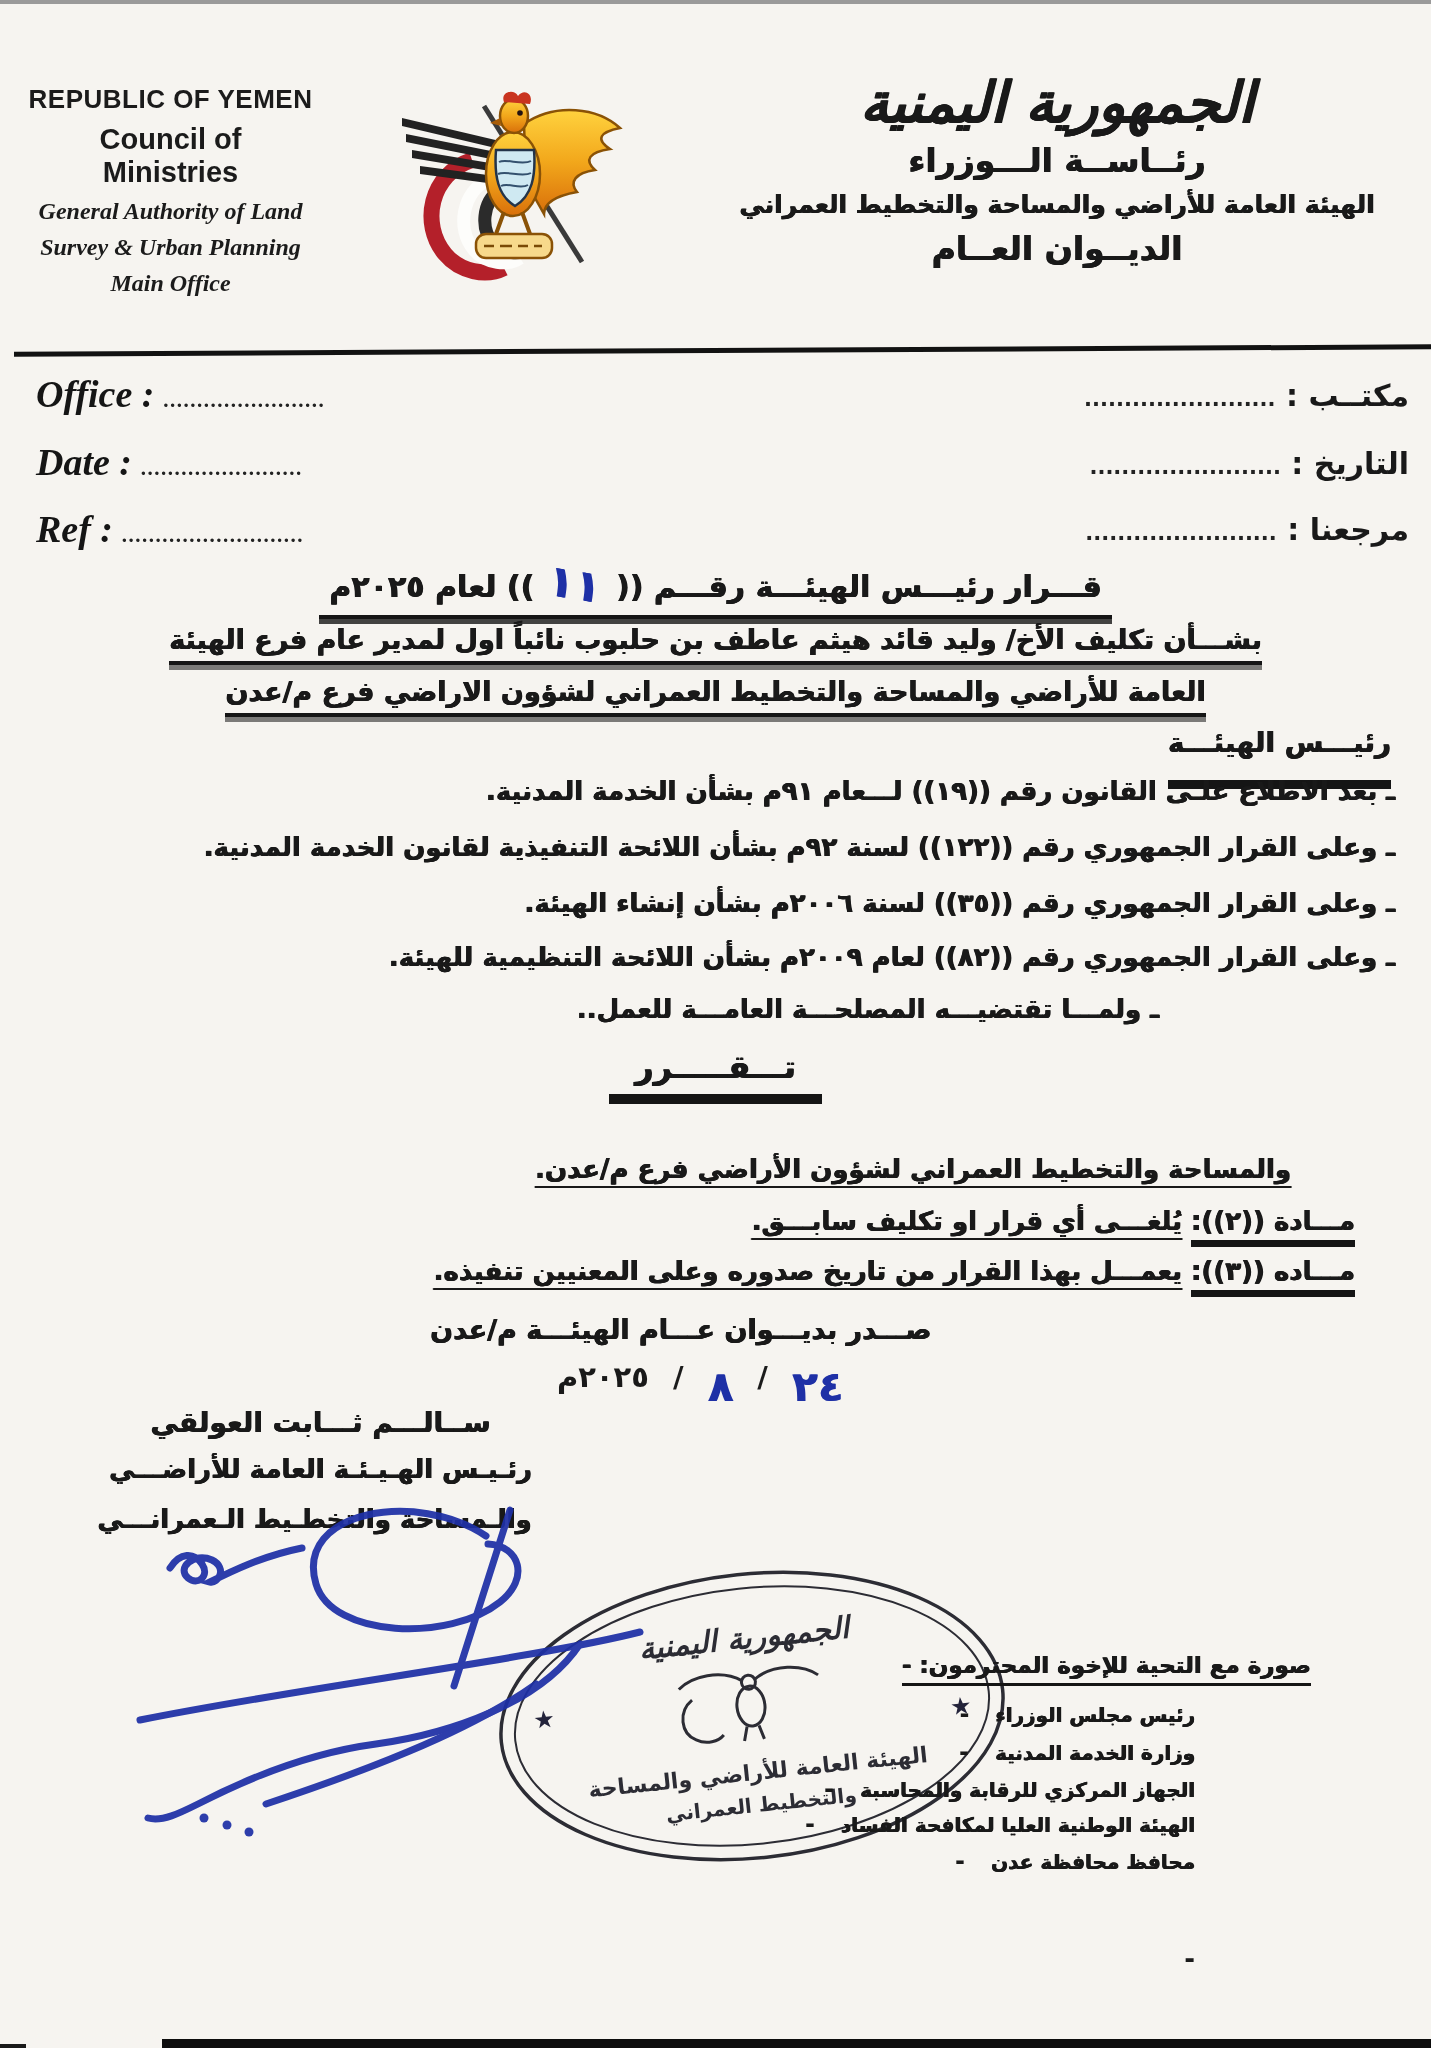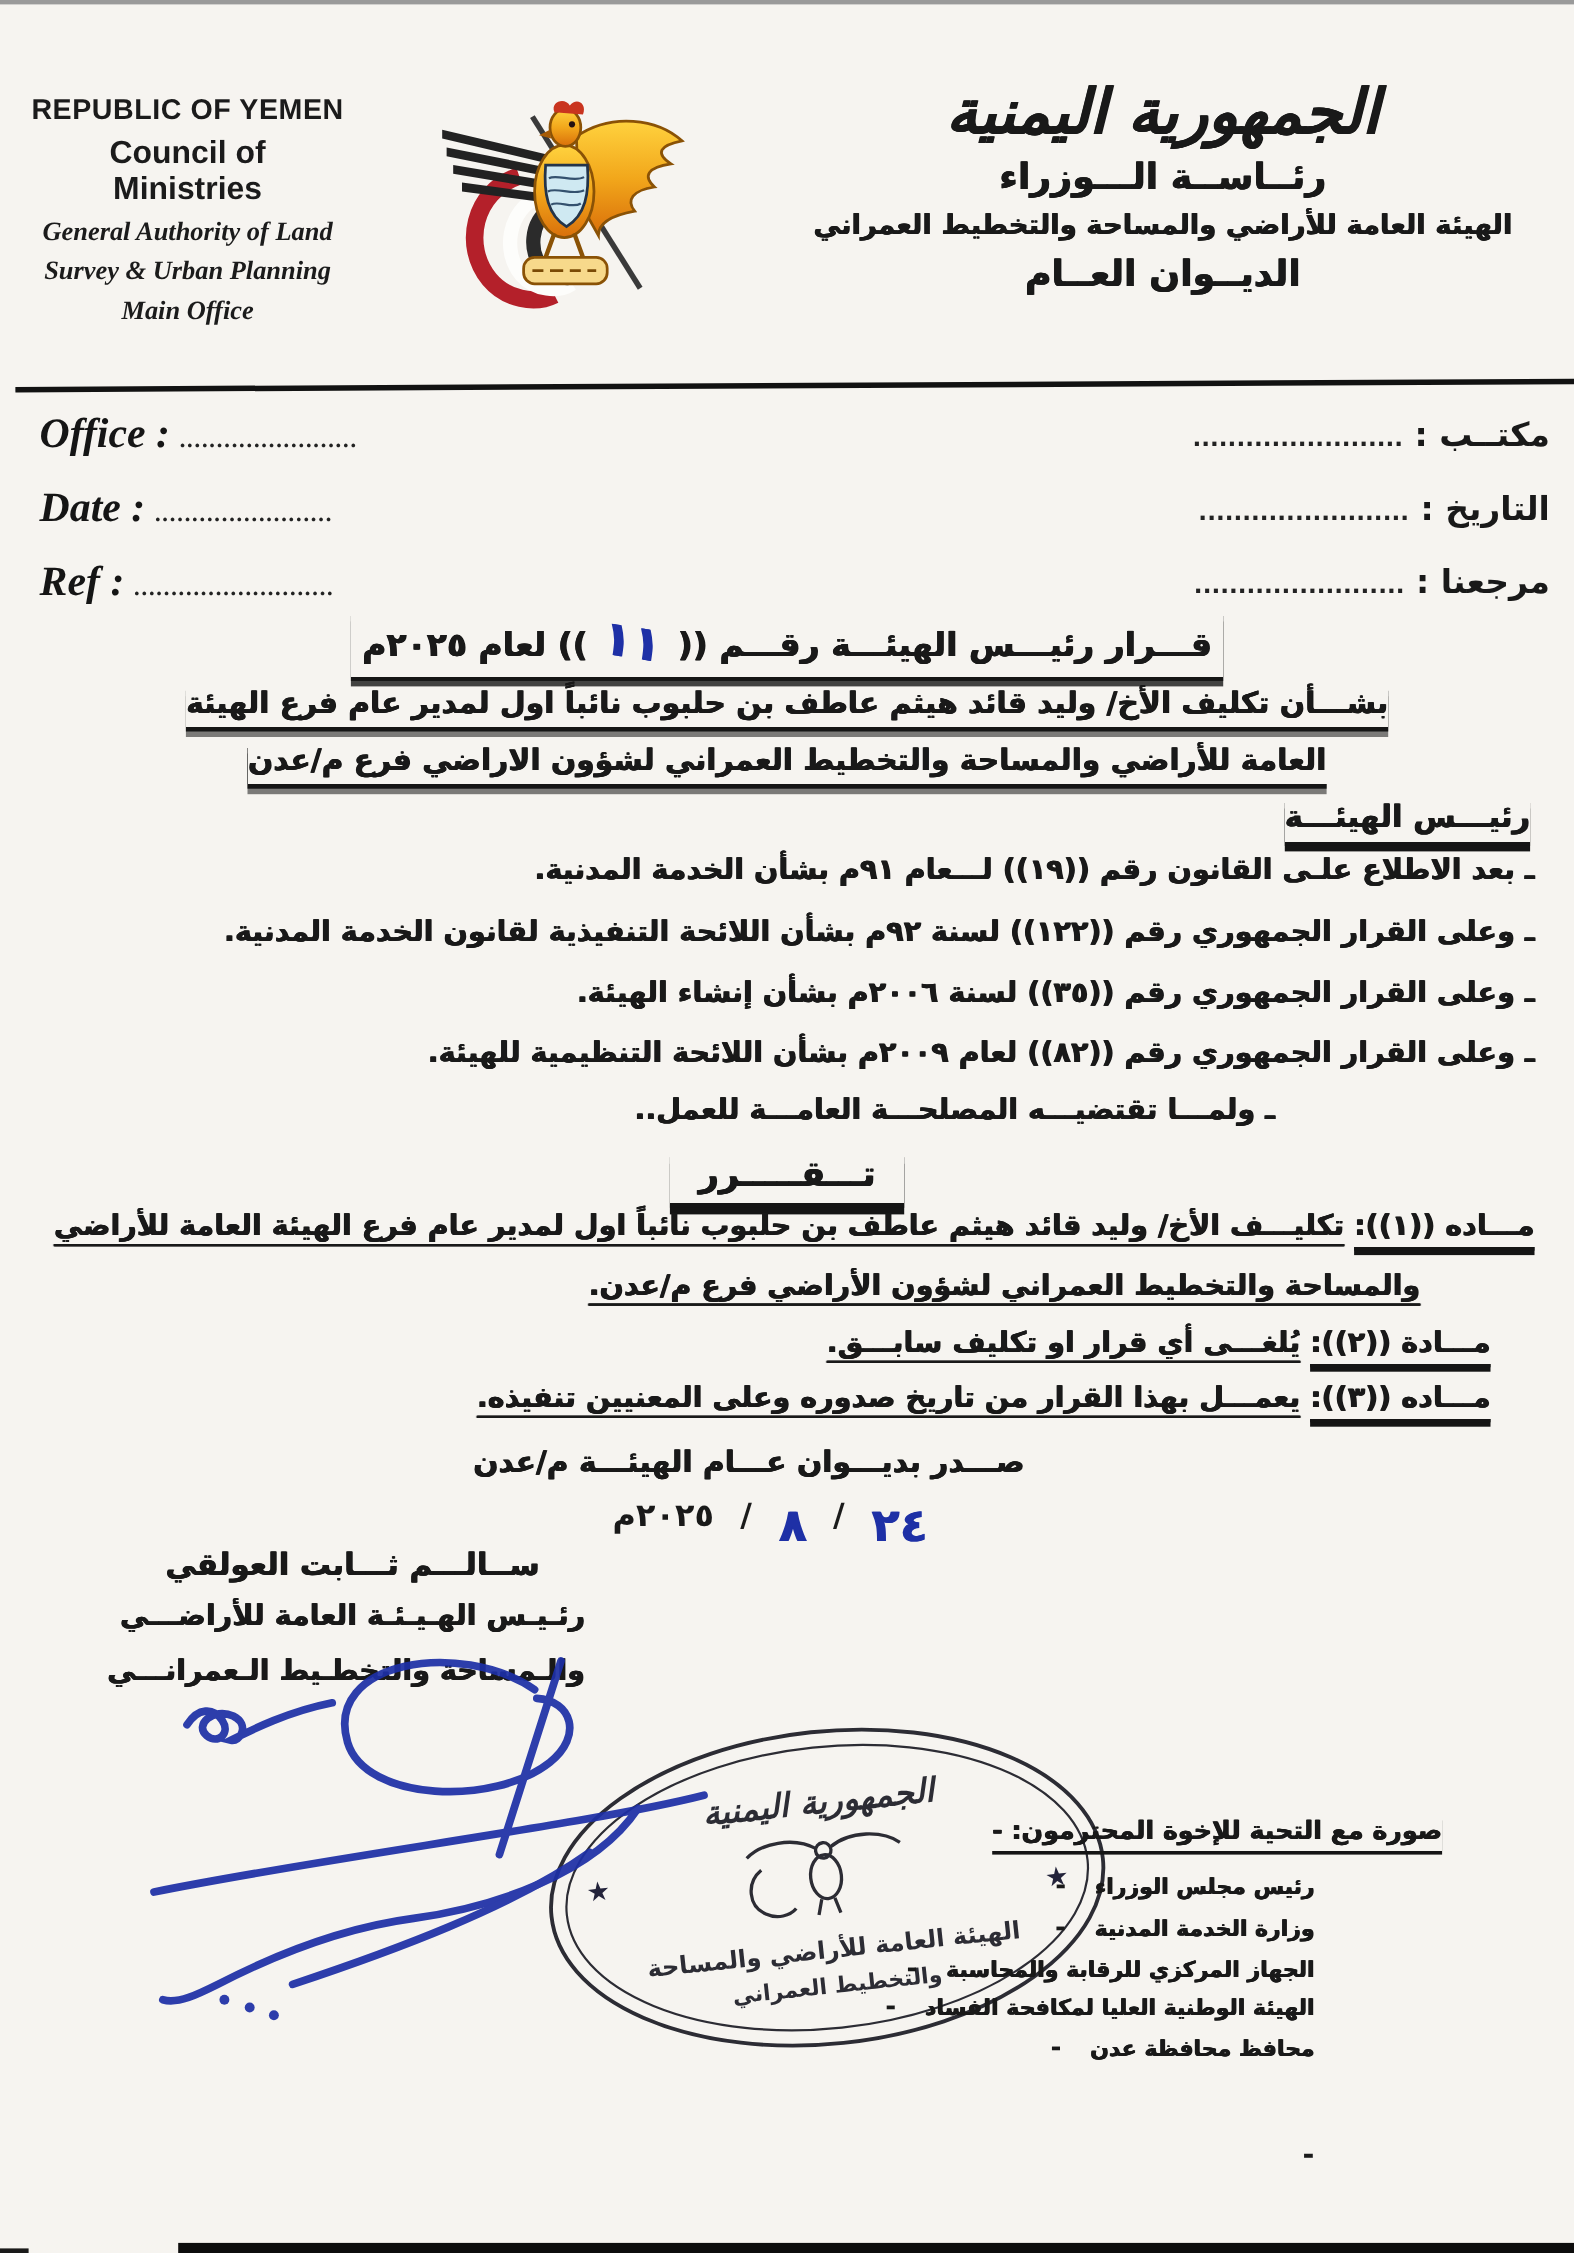--- a/index.html
+++ b/index.html
@@ -29,21 +29,21 @@
   
   .center-row{left:0;right:0;text-align:center;}
   .title-line{top:552px;font-size:30px;}
   .title-wrap{display:inline-block;padding:0 10px 8px 10px;box-shadow:0 4px 0 #151515,0 9px 0 rgba(21,21,21,.8);}
   .hand-num{color:#1e30a6;font-size:44px;font-weight:700;display:inline-block;transform:rotate(9deg) translateY(2px);padding:0 14px;text-shadow:1px 0 #1e30a6;}
   .subject{font-size:27px;}
   .subj1{top:620px;}
   .subj2{top:672px;}
   .subject .u{display:inline-block;padding-bottom:6px;box-shadow:0 4px 0 #151515,0 9px 0 rgba(21,21,21,.55);}
   .authority{top:722px;right:40px;font-size:28px;}
-  .authority .u{display:inline-block;padding-bottom:6px;box-shadow:0 4px 0 #151515,0 9px 0 #151515;}
+  .authority .u{display:inline-block;padding-bottom:21px;box-shadow:0 4px 0 #151515,0 9px 0 #151515;}
   .clause{font-size:26px;right:36px;white-space:nowrap;}
   .c1{top:772px;} .c2{top:828px;} .c3{top:884px;} .c4{top:938px;}
   .c5{top:990px;right:272px;}
   .resolve{top:1044px;font-size:32px;}
   .resolve .u{display:inline-block;padding:0 26px 8px 26px;box-shadow:0 4px 0 #151515,0 10px 0 #151515;}
   .article{font-size:26px;white-space:nowrap;}
   .a1{top:1096px;right:36px;}
   .a1b{top:1150px;left:60px;right:140px;text-align:right;}
   .a2{top:1202px;right:76px;}
   .a3{top:1252px;right:76px;}
@@ -175,24 +175,20 @@
   <div class="abs ar clause c1 heavy">ـ بعد الاطلاع علـى القانون رقم ((١٩)) لـــعام ٩١م بشأن الخدمة المدنية.</div>
   <div class="abs ar clause c2 heavy">ـ وعلى القرار الجمهوري رقم ((١٢٢)) لسنة ٩٢م بشأن اللائحة التنفيذية لقانون الخدمة المدنية.</div>
   <div class="abs ar clause c3 heavy">ـ وعلى القرار الجمهوري رقم ((٣٥)) لسنة ٢٠٠٦م بشأن إنشاء الهيئة.</div>
   <div class="abs ar clause c4 heavy">ـ وعلى القرار الجمهوري رقم ((٨٢)) لعام ٢٠٠٩م بشأن اللائحة التنظيمية للهيئة.</div>
   <div class="abs ar clause c5 heavy">ـ ولمـــا تقتضيـــه المصلحـــة العامـــة للعمل..</div>
 
   <div class="abs ar center-row resolve">
     <span class="u heavy">تـــقـــــرر</span>
   </div>
 
-  <div class="abs ar article a1">
-    <span class="lbl heavy">مـــاده ((١)):</span>
-    <span class="txt heavy">تكليـــف الأخ/ وليد قائد هيثم عاطف بن حلبوب نائباً اول لمدير عام فرع الهيئة العامة للأراضي</span>
-  </div>
   <div class="abs ar article a1b">
     <span class="txt heavy">والمساحة والتخطيط العمراني لشؤون الأراضي فرع م/عدن.</span>
   </div>
   <div class="abs ar article a2">
     <span class="lbl heavy">مـــادة ((٢)):</span>
     <span class="txt heavy">يُلغـــى أي قرار او تكليف سابـــق.</span>
   </div>
   <div class="abs ar article a3">
     <span class="lbl heavy">مـــاده ((٣)):</span>
     <span class="txt heavy">يعمـــل بهذا القرار من تاريخ صدوره وعلى المعنيين تنفيذه.</span>

